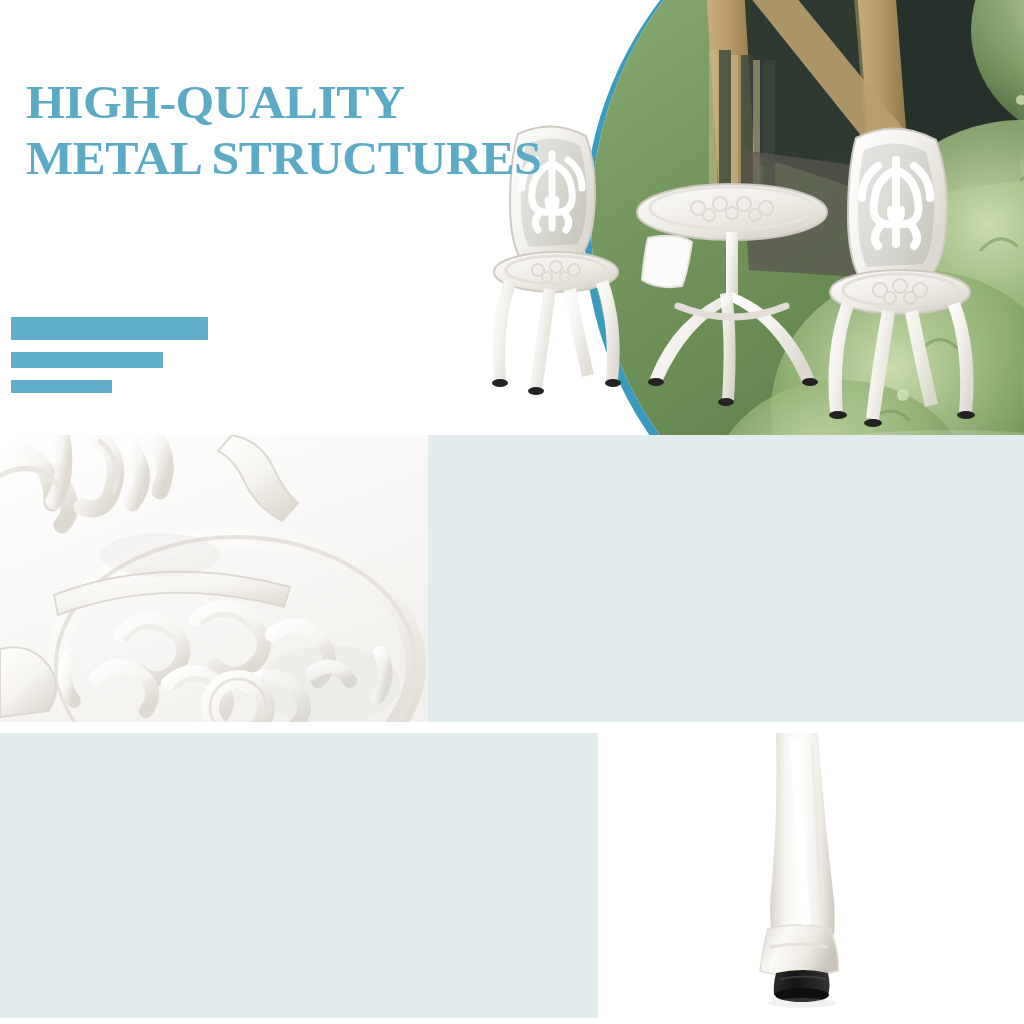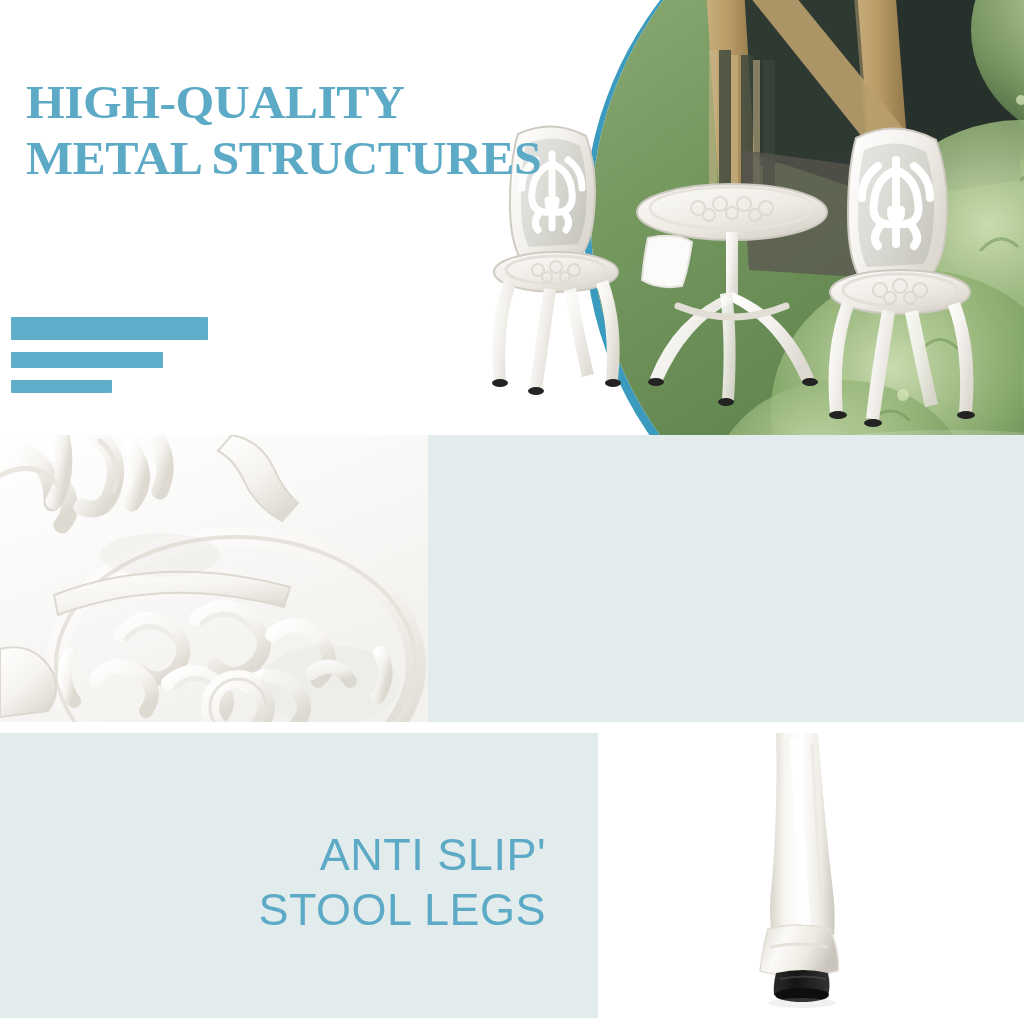--- a/index.html
+++ b/index.html
@@ -406,22 +406,20 @@
         <ellipse cx="160" cy="120" rx="60" ry="22" fill="#d8d4cc" opacity="0.18"></ellipse>
         <ellipse cx="330" cy="250" rx="70" ry="40" fill="#d8d4cc" opacity="0.14"></ellipse>
       </svg>
     </div>
 
   </div>
 
   <div class="row3">
     <div class="row3-panel"></div>
 
-    <div class="row3-caption">ANTI SLIP'
-STOOL LEGS</div>
 
     <div class="row3-photo">
       <svg viewBox="0 0 426 285" xmlns="http://www.w3.org/2000/svg" aria-hidden="true">
         <defs>
           <linearGradient id="legGrad" x1="0" y1="0" x2="1" y2="0">
             <stop offset="0" stop-color="#d8d4cb"></stop>
             <stop offset="0.22" stop-color="#f7f5f1"></stop>
             <stop offset="0.48" stop-color="#ffffff"></stop>
             <stop offset="0.78" stop-color="#efece6"></stop>
             <stop offset="1" stop-color="#ccc8bf"></stop>

